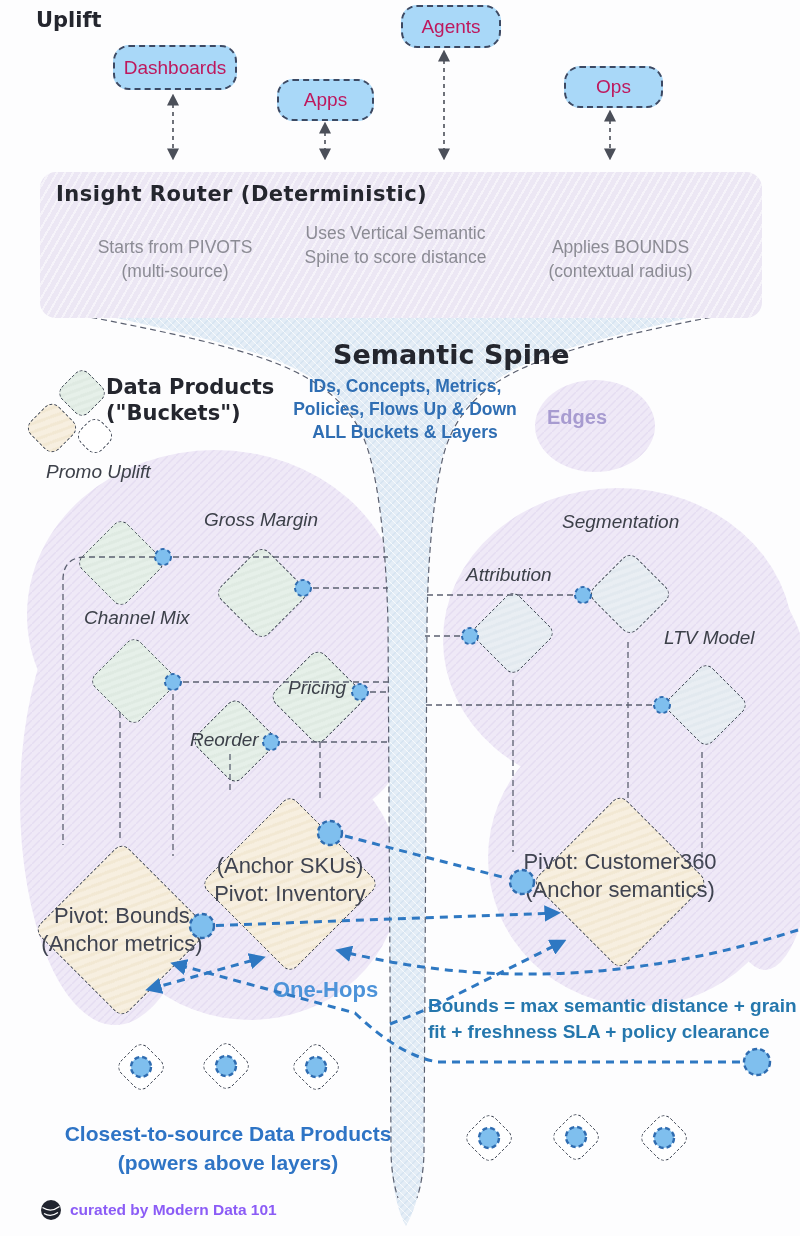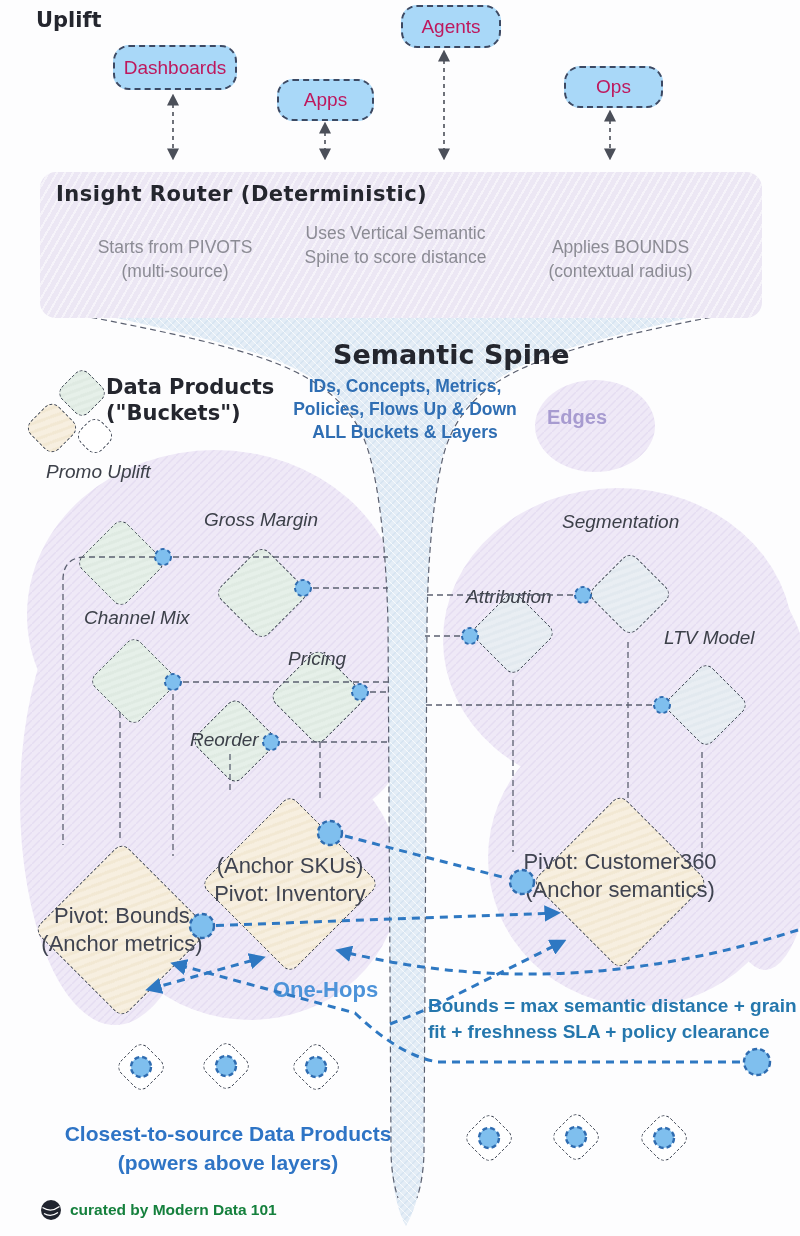--- a/index.html
+++ b/index.html
@@ -20,21 +20,21 @@
            border:1.7px dashed #3f4654;border-radius:10px;z-index:2;box-sizing:border-box;}
   .d-green{background:repeating-linear-gradient(115deg,#e6f0e9 0 4px,#dfeae2 4px 7px);}
   .d-blue{background:repeating-linear-gradient(115deg,#e9eef3 0 4px,#e2e9ef 4px 7px);}
   .d-cream{background:repeating-linear-gradient(115deg,#f7efe0 0 5px,#f2e8d3 5px 8px);}
   .d-white{background:#fff;}
   .lbl{position:absolute;white-space:nowrap;color:#3c4049;font-size:19px;font-weight:500;z-index:3;font-style:italic;}
   .pivot-lbl{position:absolute;transform:translate(-50%,-50%);text-align:center;z-index:3;
              color:#3f4350;font-size:22px;font-weight:500;line-height:1.28;white-space:nowrap;}
   .blue-text{color:#2f6eb3;font-weight:600;}
   .footer{position:absolute;left:40px;top:1199px;display:flex;align-items:center;gap:8px;
-          color:#15803d;font-size:15.5px;font-weight:600;z-index:3;}
+          color:#8b5cf6;font-size:15.5px;font-weight:600;z-index:3;}
 </style>
 </head>
 <body>
 
 <div id="canvas">
 
   <svg class="layer" style="z-index:0" aria-hidden="true">
     <defs>
       <pattern id="patPurple" patternUnits="userSpaceOnUse" width="8" height="8">
         <rect width="8" height="8" fill="#efe9f7"></rect>
@@ -111,29 +111,29 @@
   <div class="lbl" style="left:46px;top:461px;">Promo Uplift</div>
   <div class="diamond d-green" style="left:121px;top:563px;width:65px;height:65px;"></div>
 
   <div class="lbl" style="left:204px;top:509px;">Gross Margin</div>
   <div class="diamond d-green" style="left:262px;top:593px;width:68px;height:68px;"></div>
 
   <div class="lbl" style="left:84px;top:607px;">Channel Mix</div>
   <div class="diamond d-green" style="left:134px;top:681px;width:65px;height:65px;"></div>
 
   <div class="diamond d-green" style="left:318px;top:697px;width:70px;height:70px;"></div>
-  <div class="lbl" style="left:288px;top:648px;">Pricing</div>
+  <div class="lbl" style="left:288px;top:677px;">Pricing</div>
 
   <div class="diamond d-green" style="left:235px;top:741px;width:63px;height:63px;"></div>
   <div class="lbl" style="left:190px;top:729px;">Reorder</div>
 
   <div class="lbl" style="left:562px;top:511px;">Segmentation</div>
   <div class="diamond d-blue" style="left:630px;top:594px;width:61px;height:61px;"></div>
 
-  <div class="lbl" style="left:466px;top:564px;margin-top:22px;">Attribution</div>
+  <div class="lbl" style="left:466px;top:564px;">Attribution</div>
   <div class="diamond d-blue" style="left:513px;top:633px;width:62px;height:62px;"></div>
 
   <div class="lbl" style="left:664px;top:627px;">LTV Model</div>
   <div class="diamond d-blue" style="left:706px;top:705px;width:62px;height:62px;"></div>
 
   <div class="diamond d-cream" style="left:122px;top:930px;width:125px;height:125px;"></div>
   <div class="pivot-lbl" style="left:122px;top:930px;">
     <div>Pivot: Bounds</div>
     <div>(Anchor metrics)</div>
   </div>

